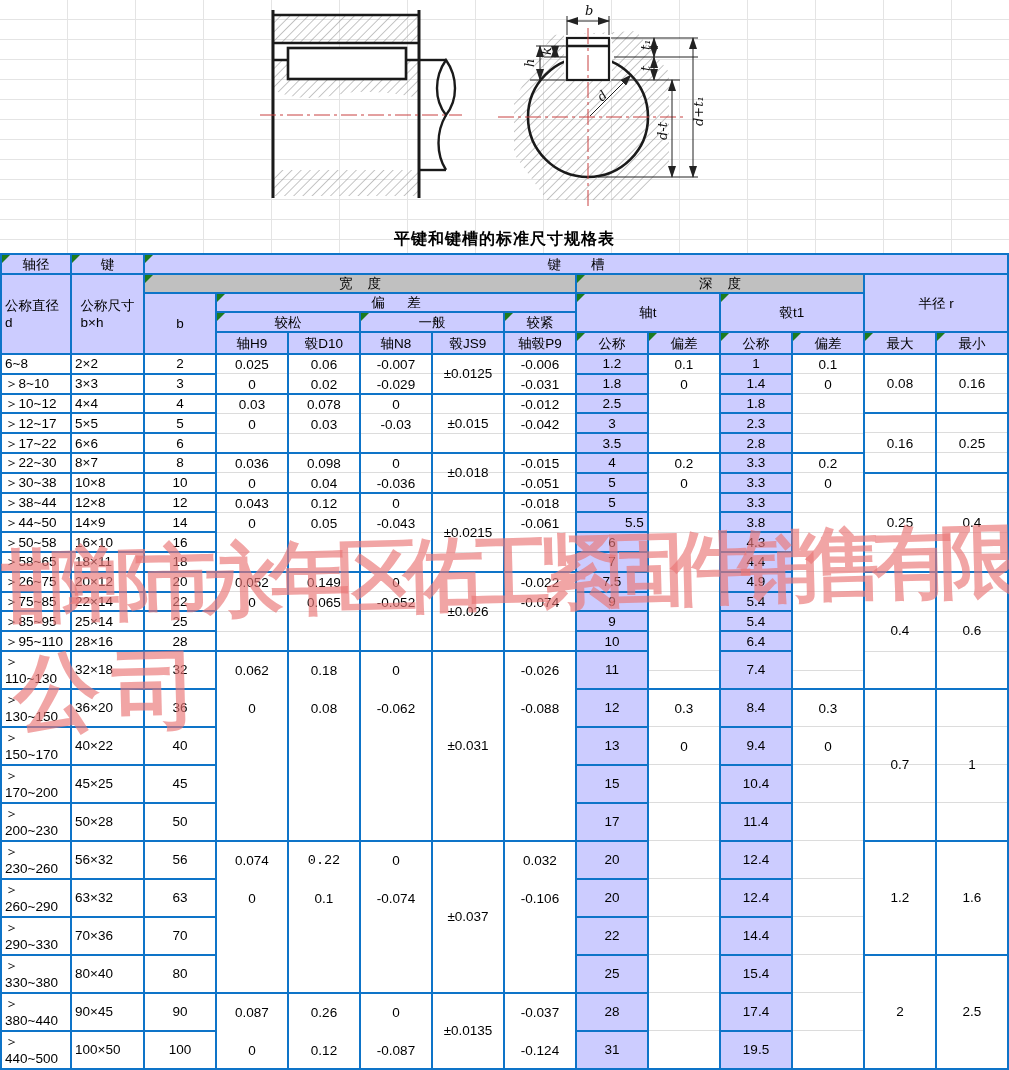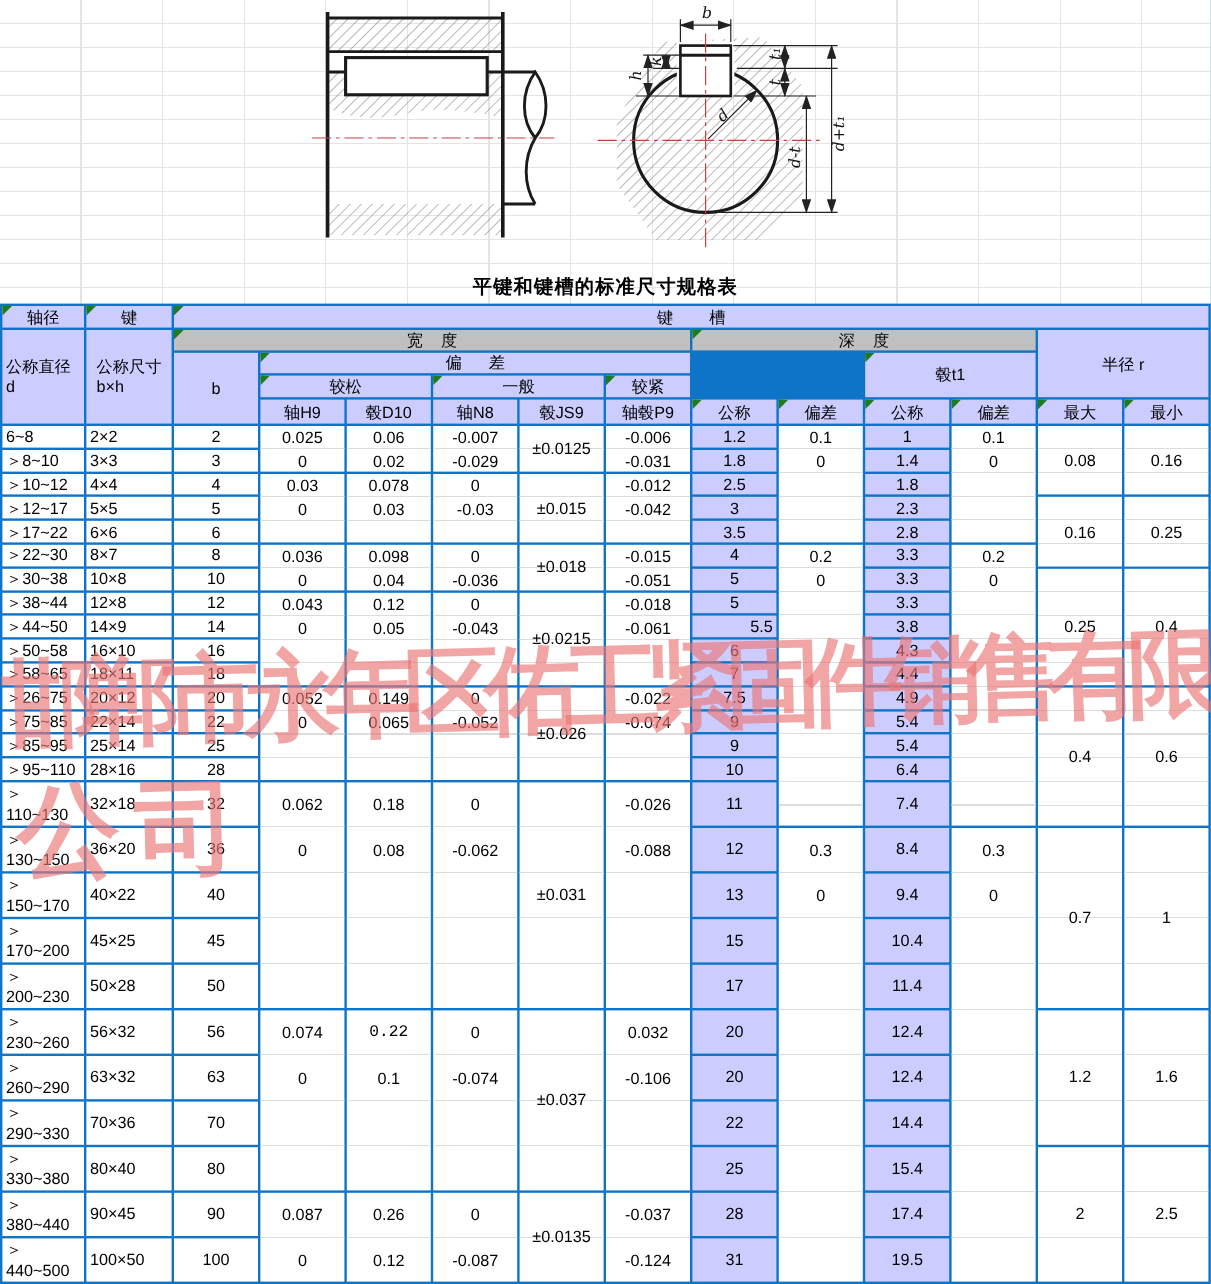--- a/index.html
+++ b/index.html
@@ -135,20 +135,21 @@
   <div class="c purple tri sp" style="grid-area:1/3/2/15">键        槽</div>
   <div class="c purple left pre" style="grid-area:2/1/6/2">公称直径
 d</div>
   <div class="c purple pre" style="grid-area:2/2/6/3">公称尺寸
 b×h</div>
   <div class="c gray tri sp" style="grid-area:2/3/3/9">宽    度</div>
   <div class="c gray tri sp" style="grid-area:2/9/3/13">深    度</div>
   <div class="c purple" style="grid-area:2/13/5/15">半径 r</div>
   <div class="c purple" style="grid-area:3/3/6/4">b</div>
   <div class="c purple tri sp" style="grid-area:3/4/4/9">偏      差</div>
+  <div class="c purple tri" style="grid-area:3/9/5/11">轴t</div>
   <div class="c purple tri" style="grid-area:3/11/5/13">毂t1</div>
   <div class="c purple tri" style="grid-area:4/4/5/6">较松</div>
   <div class="c purple tri" style="grid-area:4/6/5/8">一般</div>
   <div class="c purple tri" style="grid-area:4/8/5/9">较紧</div>
   <div class="c purple" style="grid-area:5/4/6/5">轴H9</div>
   <div class="c purple" style="grid-area:5/5/6/6">毂D10</div>
   <div class="c purple" style="grid-area:5/6/6/7">轴N8</div>
   <div class="c purple" style="grid-area:5/7/6/8">毂JS9</div>
   <div class="c purple" style="grid-area:5/8/6/9">轴毂P9</div>
   <div class="c purple tri" style="grid-area:5/9/6/10">公称</div>

